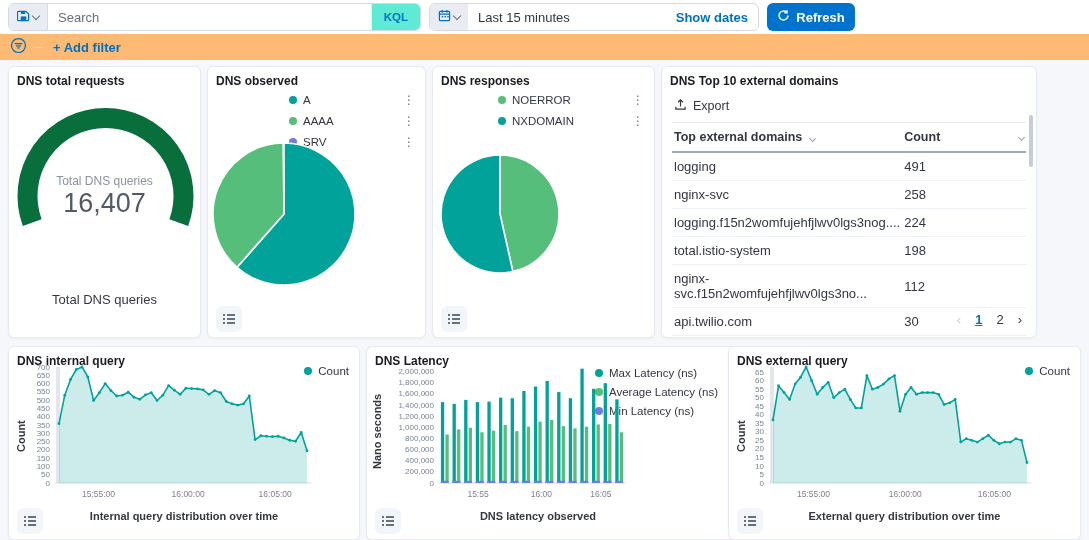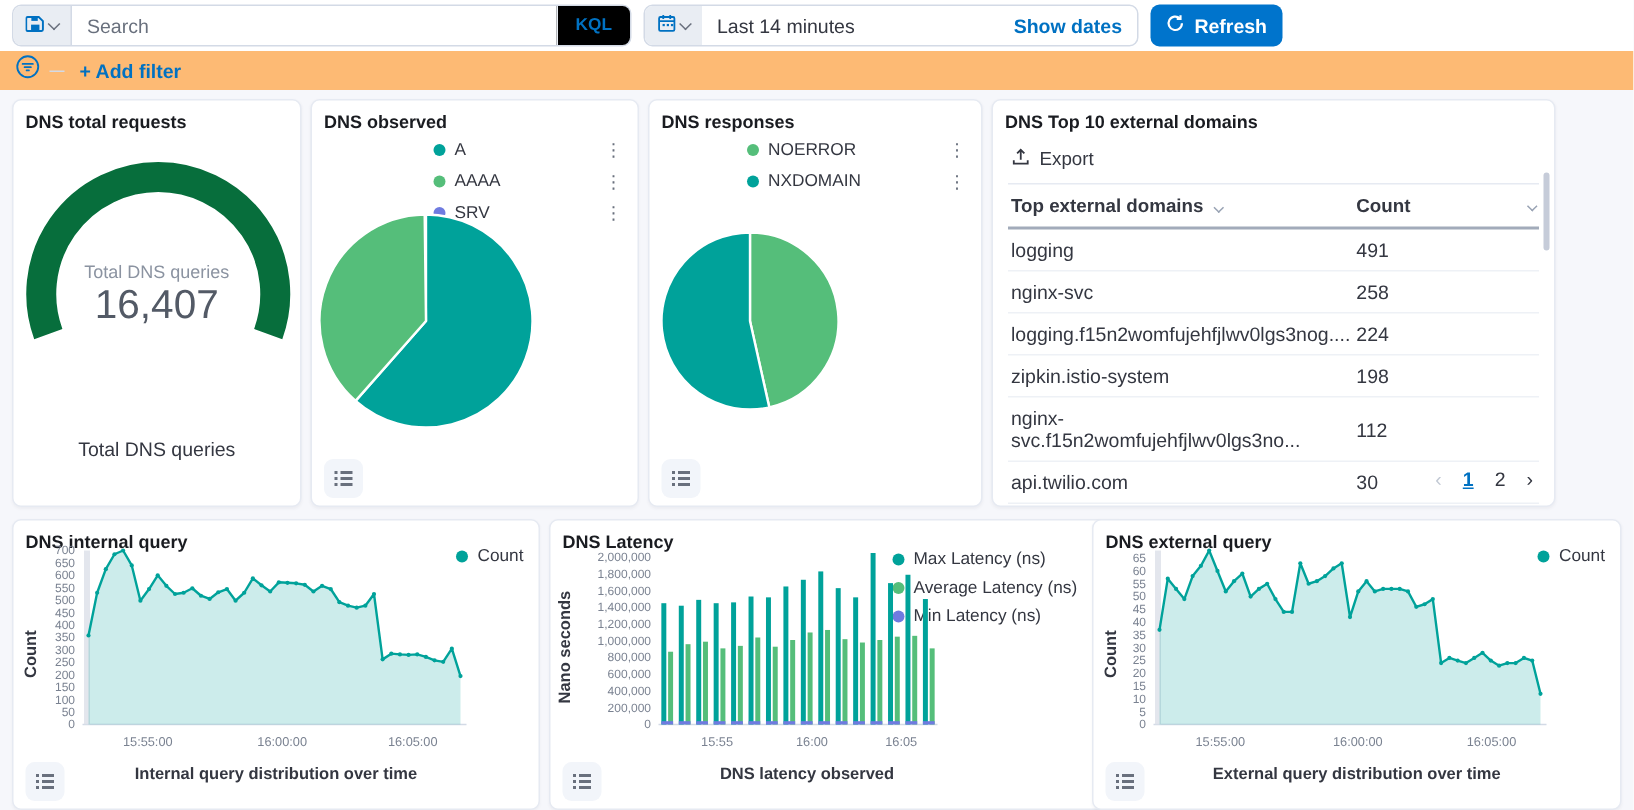--- a/index.html
+++ b/index.html
@@ -13,21 +13,21 @@
   .search-group { flex:1; display:flex; align-items:center; height:28px;
     border:1px solid #D3DAE6; border-radius:6px; background:#fff; overflow:hidden; }
   .addon { display:flex; align-items:center; justify-content:center; gap:3px;
     height:100%; padding:0 8px; background:#E9EDF3; border:none; cursor:pointer; }
   .addon.save { border-right:1px solid #D3DAE6; }
   .chev { width:6px; height:6px; border-right:1.5px solid #69707D; border-bottom:1.5px solid #69707D;
     transform:rotate(45deg); display:inline-block; margin-top:-3px; }
   .search-input { flex:1; border:none; outline:none; height:100%; padding:0 10px;
     font-size:13px; color:#343741; font-family:inherit; }
   .search-input::placeholder { color:#69707D; }
-  .kql { height:100%; padding:0 12px; border:none; background:#000000;
+  .kql { height:100%; padding:0 12px; border:none; background:#5eead4;
     color:#0071C2; font-weight:bold; font-size:11.5px; cursor:pointer; border-left:1px solid #E9EDF3; }
   .date-group { width:330px; display:flex; align-items:center; height:28px;
     border:1px solid #D3DAE6; border-radius:6px; background:#fff; overflow:hidden; }
   .time-text { flex:1; font-size:13px; padding:0 10px; color:#343741; cursor:pointer; }
   .show-dates { font-size:13px; font-weight:600; color:#0071C2; padding:0 10px; cursor:pointer; text-decoration:none; }
   .refresh-btn { width:88px; height:28px; background:#0074CC; border:none; border-radius:6px;
     color:#fff; font-weight:bold; font-size:13px; display:flex; align-items:center;
     justify-content:center; gap:6px; cursor:pointer; font-family:inherit; }
   .filterbar { position:absolute; left:0; top:34px; width:1089px; height:26px;
     display:flex; align-items:center; gap:6px; padding:0 10px; background:#fdba74; }
@@ -94,21 +94,21 @@
         <svg width="13" height="13" viewBox="0 0 14 14">
             <rect x="1.5" y="2.5" width="11" height="10" rx="1" fill="none" stroke="#0071C2" stroke-width="1.3"></rect>
             <path d="M4.5 1v3M9.5 1v3M1.5 5.5h11" stroke="#0071C2" stroke-width="1.3"></path>
             <rect x="4" y="7.5" width="1.6" height="1.6" fill="#0071C2"></rect>
             <rect x="7" y="7.5" width="1.6" height="1.6" fill="#0071C2"></rect>
             <rect x="10" y="7.5" width="1.6" height="1.6" fill="#0071C2"></rect>
           </svg>
       </span>
       <span class="chev"></span>
     </button>
-    <span class="time-text">Last 14 minutes</span>
+    <span class="time-text">Last 15 minutes</span>
     <a class="show-dates">Show dates</a>
   </div>
   <button class="refresh-btn">
     <span>
       <svg width="13" height="13" viewBox="0 0 16 16">
           <path d="M13.5 8a5.5 5.5 0 1 1-1.7-3.95" fill="none" stroke="#fff" stroke-width="1.8"></path>
           <path d="M12.3 1.4v3.1h-3.1" fill="none" stroke="#fff" stroke-width="1.8"></path>
         </svg>
     </span>
     <span>Refresh</span>
@@ -232,21 +232,21 @@
           </tr>
           <tr>
             <td>nginx-svc</td>
             <td>258</td>
           </tr>
           <tr>
             <td>logging.f15n2womfujehfjlwv0lgs3nog....</td>
             <td>224</td>
           </tr>
           <tr>
-            <td>zipkin.istio-system</td>
+            <td>total.istio-system</td>
             <td>198</td>
           </tr>
           <tr>
             <td>nginx-svc.f15n2womfujehfjlwv0lgs3no...</td>
             <td>112</td>
           </tr>
           <tr>
             <td>api.twilio.com</td>
             <td>30</td>
           </tr>

